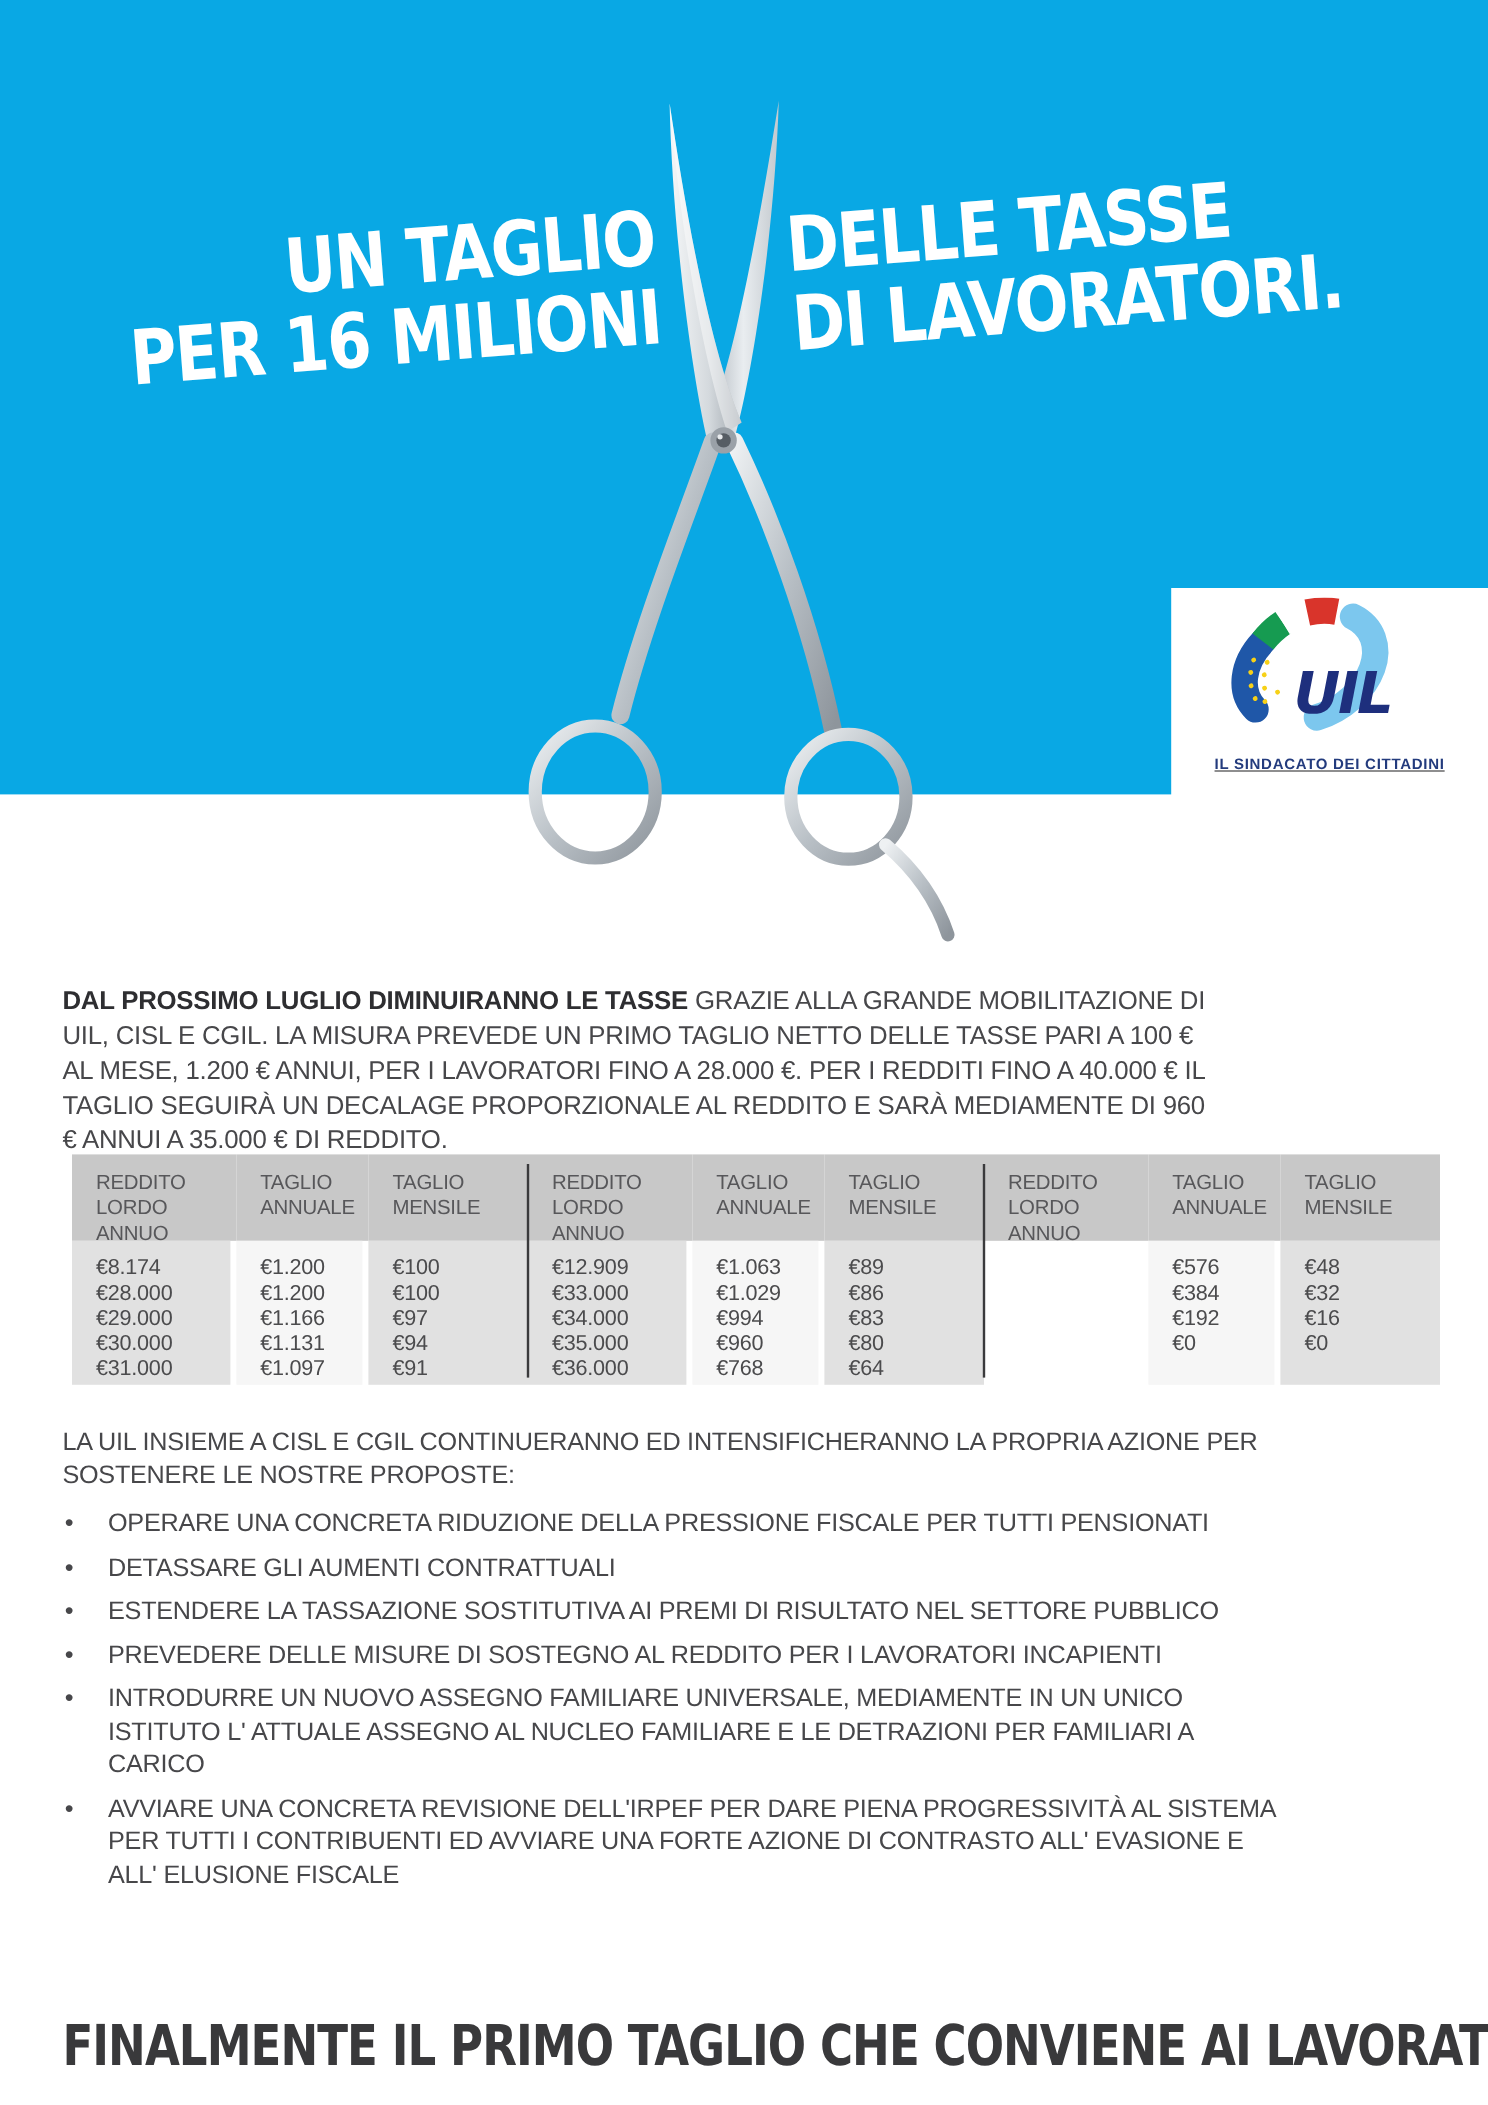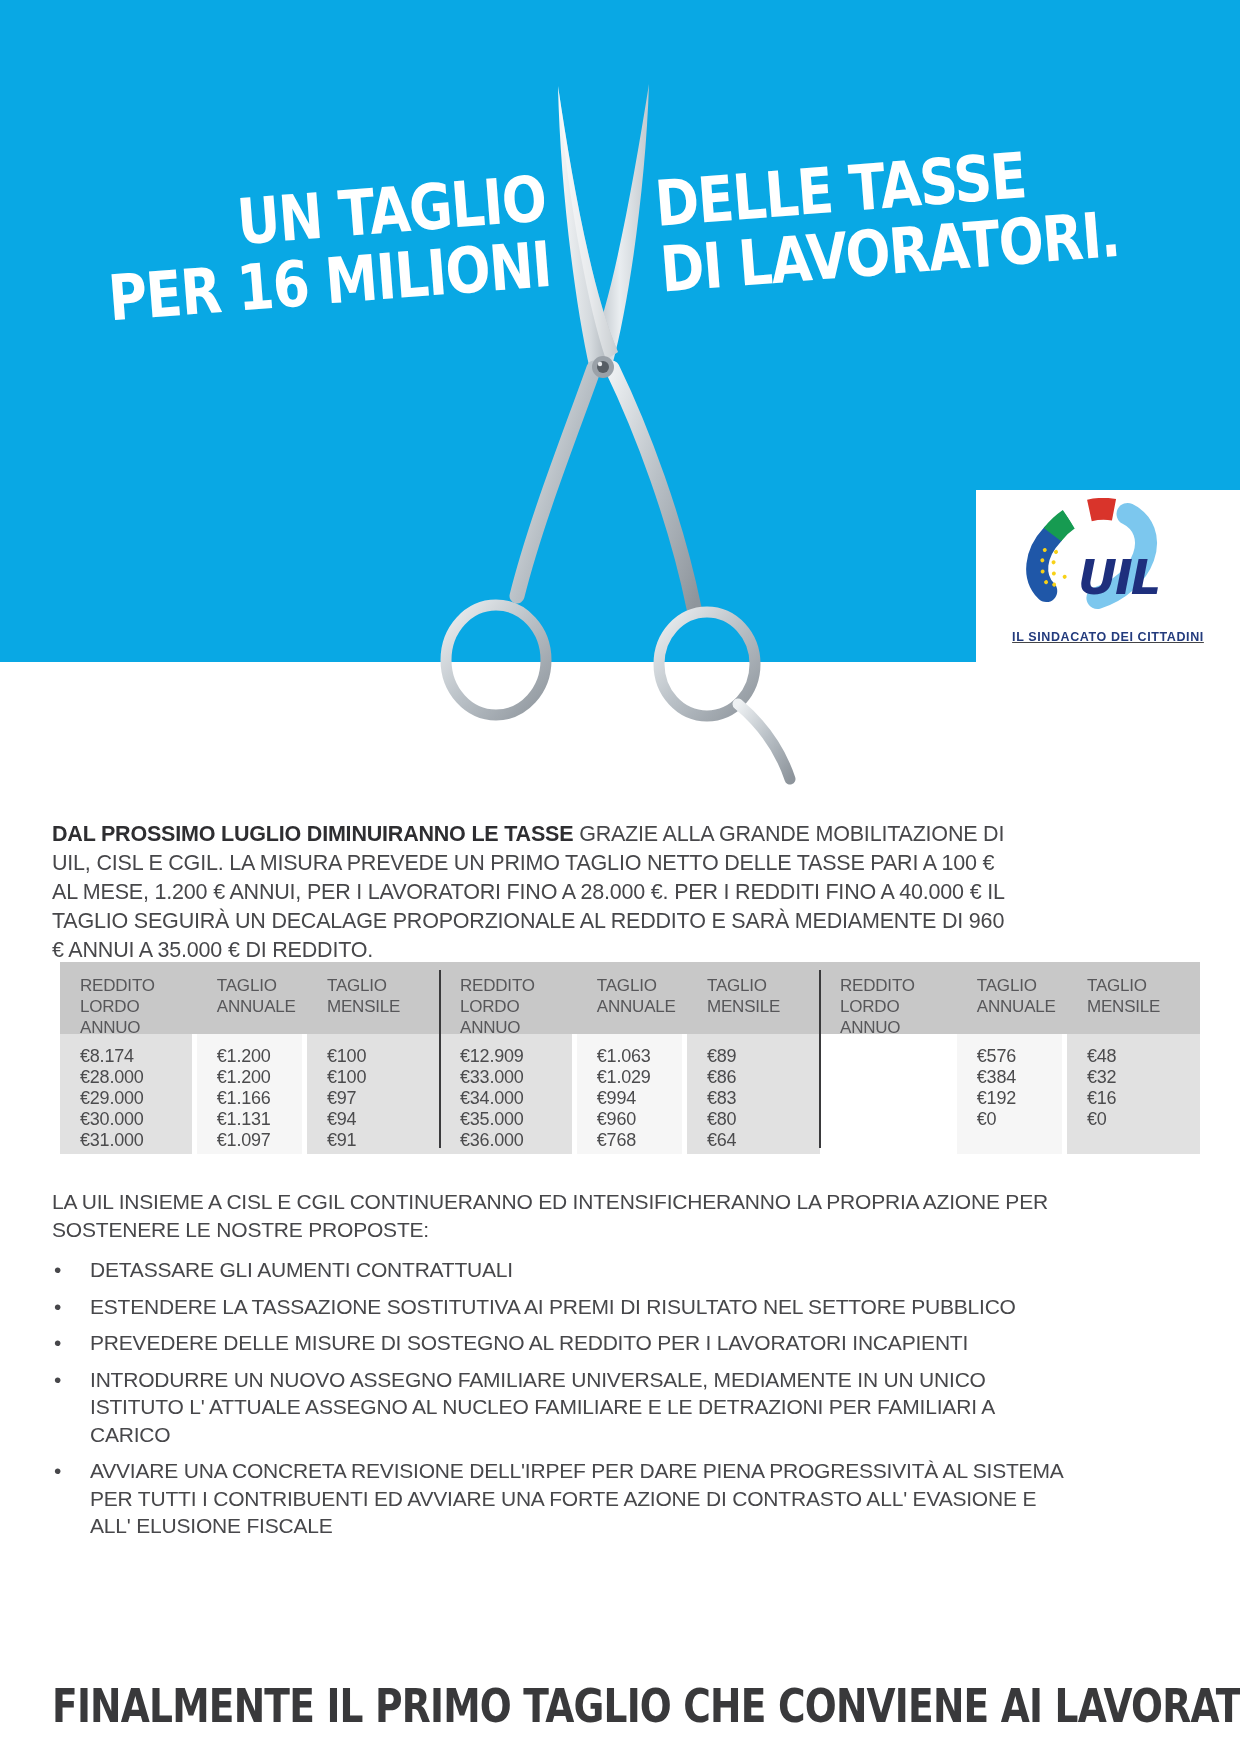--- a/index.html
+++ b/index.html
@@ -248,20 +248,21 @@
             <div class="tval">€16</div>
             <div class="tval">€0</div>
           </div>
         </div>
       </div>
     </div>
 
   <div class="proposals">
     <p class="lead">LA UIL INSIEME A CISL E CGIL CONTINUERANNO ED INTENSIFICHERANNO LA PROPRIA AZIONE PER SOSTENERE LE NOSTRE PROPOSTE:</p>
     <ul>
+      <li>OPERARE UNA CONCRETA RIDUZIONE DELLA PRESSIONE FISCALE PER TUTTI PENSIONATI</li>
       <li>DETASSARE GLI AUMENTI CONTRATTUALI</li>
       <li>ESTENDERE LA TASSAZIONE SOSTITUTIVA AI PREMI DI RISULTATO NEL SETTORE PUBBLICO</li>
       <li>PREVEDERE DELLE MISURE DI SOSTEGNO AL REDDITO PER I LAVORATORI INCAPIENTI</li>
       <li>INTRODURRE UN NUOVO ASSEGNO FAMILIARE UNIVERSALE, MEDIAMENTE IN UN UNICO ISTITUTO L' ATTUALE ASSEGNO AL NUCLEO FAMILIARE E LE DETRAZIONI PER FAMILIARI A CARICO</li>
       <li>AVVIARE UNA CONCRETA REVISIONE DELL'IRPEF PER DARE PIENA PROGRESSIVITÀ AL SISTEMA PER TUTTI I CONTRIBUENTI ED AVVIARE UNA FORTE AZIONE DI CONTRASTO ALL' EVASIONE E ALL' ELUSIONE FISCALE</li>
     </ul>
   </div>
 
   <div class="slogan">FINALMENTE IL PRIMO TAGLIO CHE CONVIENE AI LAVORATORI.</div>
 

